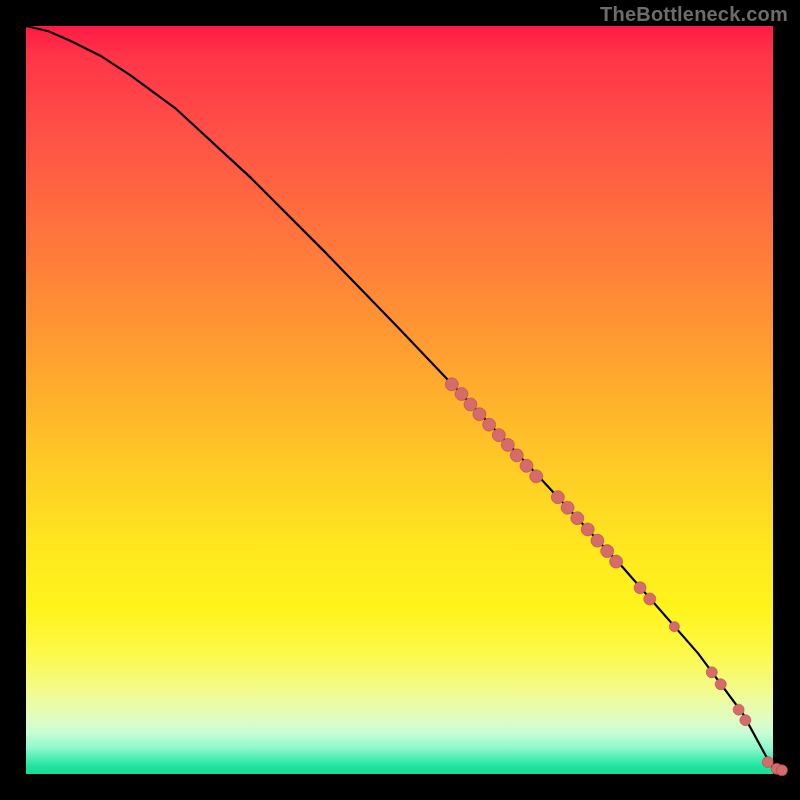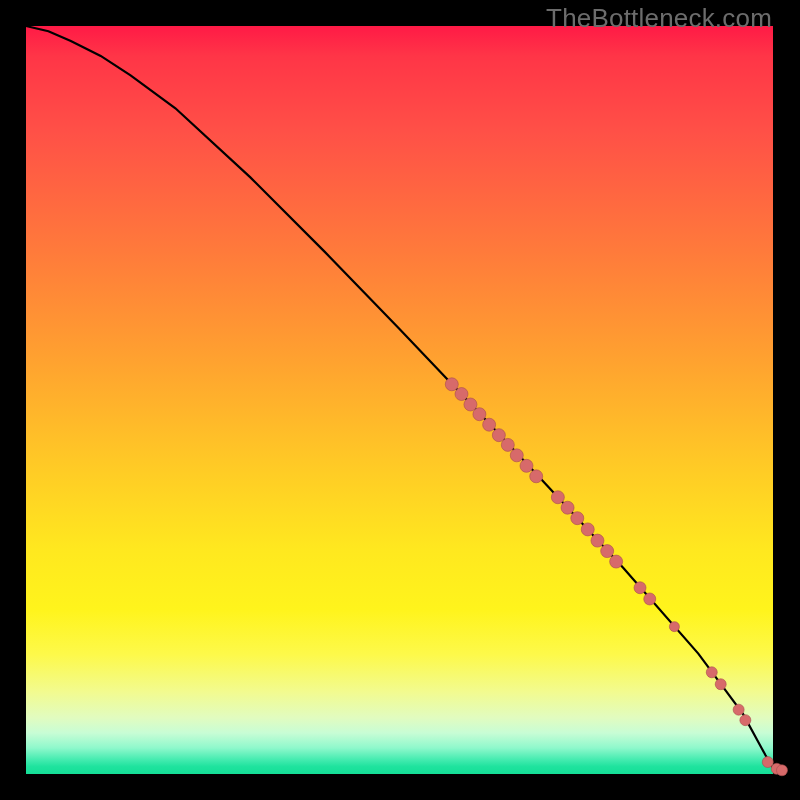--- a/index.html
+++ b/index.html
@@ -41,25 +41,25 @@
       #c8fdd5 94.5%,
       #8ff8cc 96.5%,
       #48ecb1 98%,
       #1fe39e 99%,
       #14df97 100%
     );
   }
   .watermark {
     position: absolute;
     top: 3px;
-    right: 28px;
+    right: 12px;
     color: #6c6c6c;
     font-family: Arial, Helvetica, sans-serif;
-    font-size: 26px;
-    font-weight: 400;
+    font-size: 20px;
+    font-weight: 700;
     letter-spacing: 0.2px;
   }
   svg.overlay {
     position: absolute;
     top: 26px;
     left: 26px;
     width: 747px;
     height: 748px;
     overflow: visible;
   }

